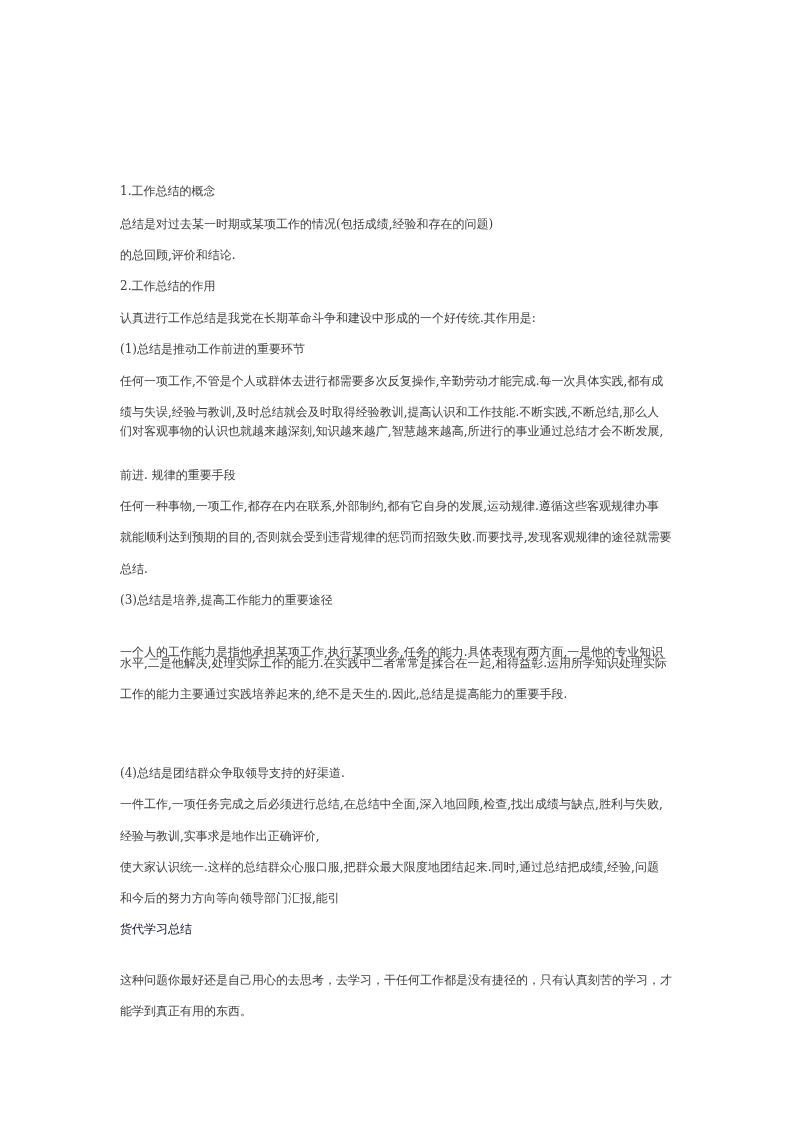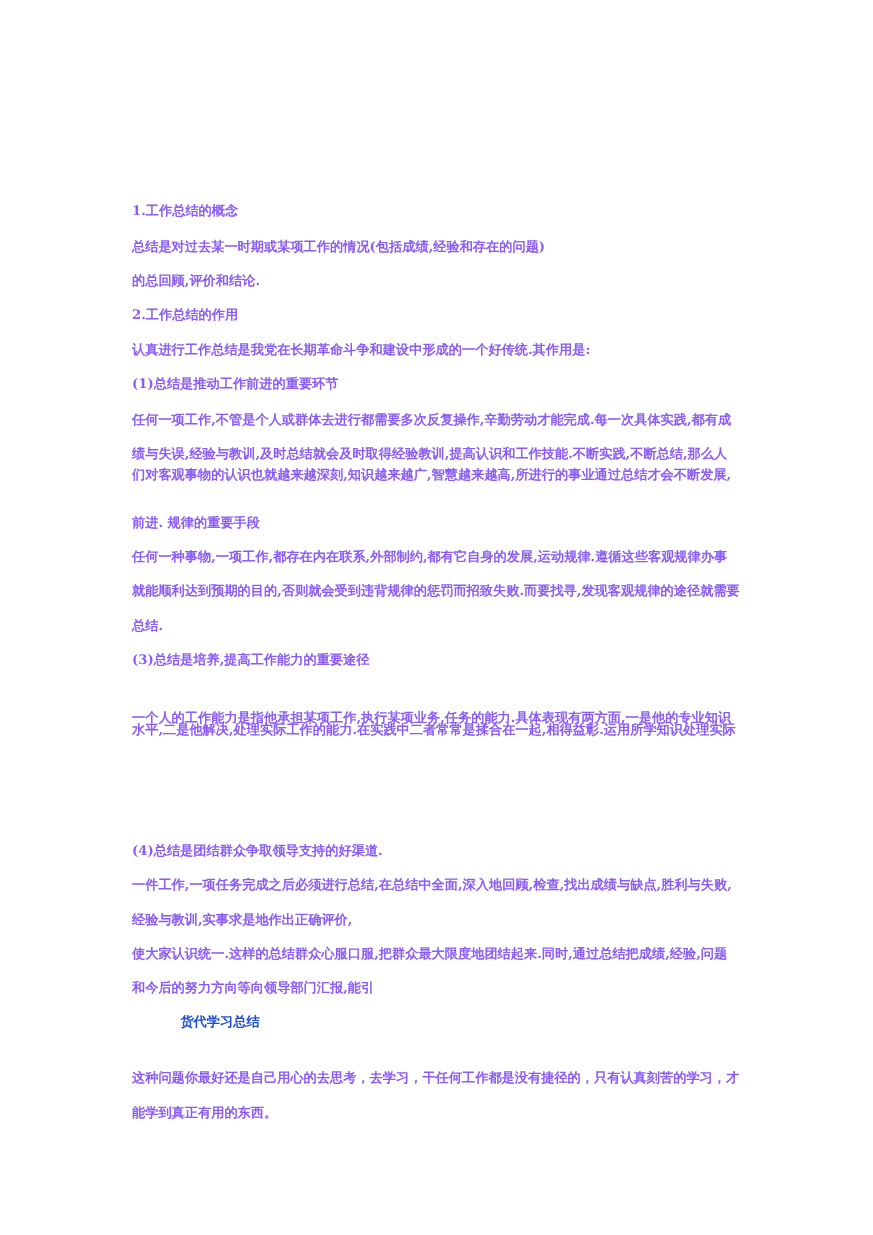--- a/index.html
+++ b/index.html
@@ -2,22 +2,22 @@
 <html><head>
 <meta charset="utf-8">
 <style>
   html, body { margin: 0; padding: 0; background: #ffffff; }
   body { width: 794px; height: 1123px; position: relative; overflow: hidden;
          font-family: "DejaVu Serif", "Liberation Serif", serif; color: #1a1a1a; }
   .page { position: absolute; left: 0; top: 0; width: 794px; height: 1123px; }
   .title { position: absolute; left: 0; width: 794px; top: 108px; text-align: center;
            font-family: "DejaVu Sans", "Liberation Sans", sans-serif;
            font-size: 36px; line-height: 44px; color: #000; letter-spacing: 1px; }
-  .line { position: absolute; left: 120px; white-space: nowrap; font-size: 12px; line-height: 16px; color: #8b5cf6; font-weight: bold; }
-  .heading-bold { font-weight: bold; color: #1d4ed8; margin-left: 44px; }
+  .line { position: absolute; left: 120px; white-space: nowrap; font-size: 12px; line-height: 16px; color: #404040; }
+  .heading-bold { font-weight: normal; color: #0f172a; }
 </style>
 </head>
 <body>
 
 <div class="page">
 
   <div class="line" style="top:183px">1.工作总结的概念</div>
   <div class="line" style="top:216px">总结是对过去某一时期或某项工作的情况(包括成绩,经验和存在的问题)</div>
   <div class="line" style="top:247px">的总回顾,评价和结论.</div>
   <div class="line" style="top:278px">2.工作总结的作用</div>
@@ -26,20 +26,21 @@
   <div class="line" style="top:404px">绩与失误,经验与教训,及时总结就会及时取得经验教训,提高认识和工作技能.不断实践,不断总结,那么人</div>
   <div class="line" style="top:373px">任何一项工作,不管是个人或群体去进行都需要多次反复操作,辛勤劳动才能完成.每一次具体实践,都有成</div>
   <div class="line" style="top:423px">们对客观事物的认识也就越来越深刻,知识越来越广,智慧越来越高,所进行的事业通过总结才会不断发展,</div>
   <div class="line" style="top:467px">前进. 规律的重要手段</div>
   <div class="line" style="top:529px">就能顺利达到预期的目的,否则就会受到违背规律的惩罚而招致失败.而要找寻,发现客观规律的途径就需要</div>
   <div class="line" style="top:498px">任何一种事物,一项工作,都存在内在联系,外部制约,都有它自身的发展,运动规律.遵循这些客观规律办事</div>
   <div class="line" style="top:561px">总结.</div>
   <div class="line" style="top:592px">(3)总结是培养,提高工作能力的重要途径</div>
   <div class="line" style="top:644px">一个人的工作能力是指他承担某项工作,执行某项业务,任务的能力.具体表现有两方面,一是他的专业知识</div>
   <div class="line" style="top:655px">水平,二是他解决,处理实际工作的能力.在实践中二者常常是揉合在一起,相得益彰.运用所学知识处理实际</div>
+  <div class="line" style="top:686px">工作的能力主要通过实践培养起来的,绝不是天生的.因此,总结是提高能力的重要手段.</div>
   <div class="line" style="top:765px">(4)总结是团结群众争取领导支持的好渠道.</div>
   <div class="line" style="top:796px">一件工作,一项任务完成之后必须进行总结,在总结中全面,深入地回顾,检查,找出成绩与缺点,胜利与失败,</div>
   <div class="line" style="top:828px">经验与教训,实事求是地作出正确评价,</div>
   <div class="line" style="top:859px">使大家认识统一.这样的总结群众心服口服,把群众最大限度地团结起来.同时,通过总结把成绩,经验,问题</div>
   <div class="line" style="top:890px">和今后的努力方向等向领导部门汇报,能引</div>
   <div class="line heading-bold" style="top:921px">货代学习总结</div>
   <div class="line" style="top:972px">这种问题你最好还是自己用心的去思考，去学习，干任何工作都是没有捷径的，只有认真刻苦的学习，才</div>
   <div class="line" style="top:1003px">能学到真正有用的东西。</div>
 </div>
 

